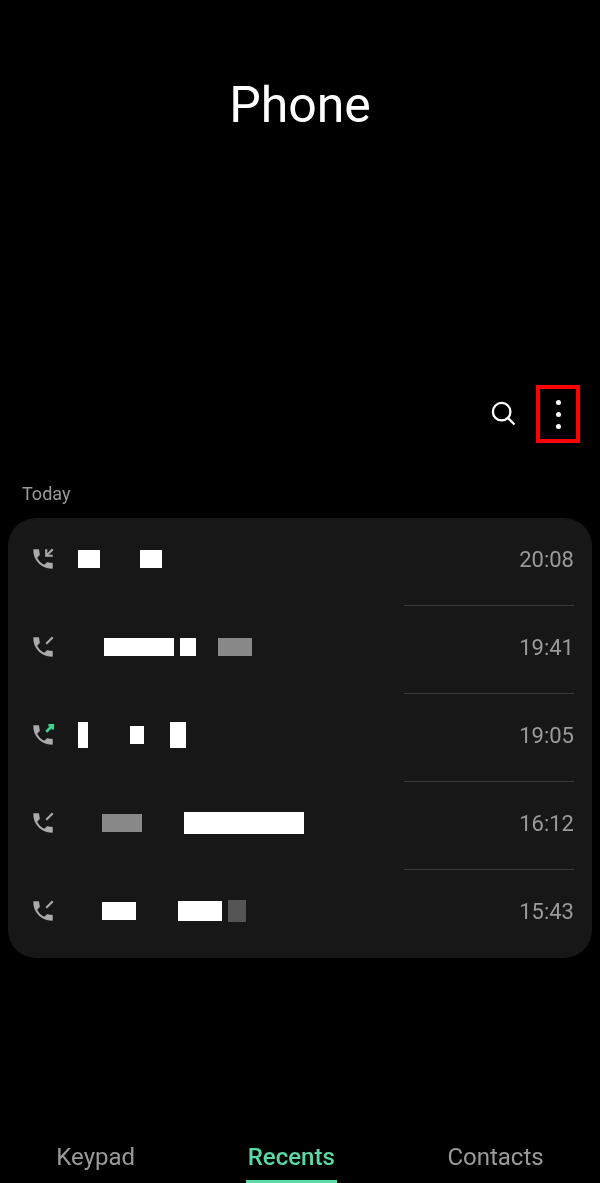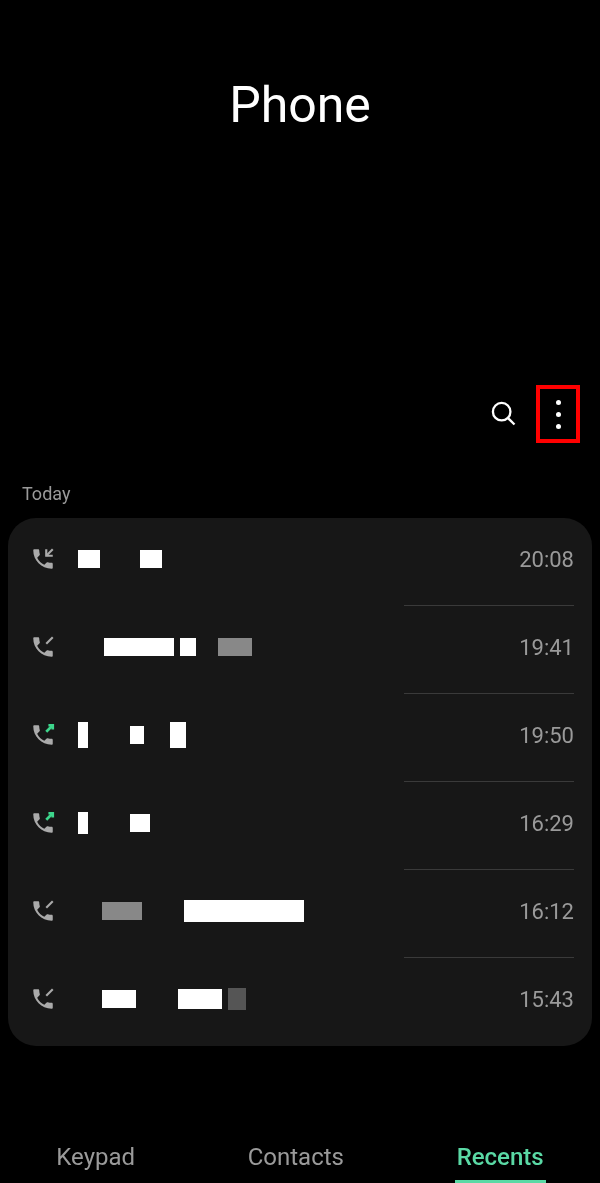--- a/index.html
+++ b/index.html
@@ -203,34 +203,21 @@
       <path d="M15 9 L21 3" stroke="#3dd68c" stroke-width="2.5"></path>
       <path d="M17 3 L21 3 L21 7" stroke="#3dd68c" stroke-width="2.5" fill="none"></path>
     </svg>
     <div class="call-contact">
       <span class="redact-block" style="width:10px;height:26px"></span>
       <span style="width:30px"></span>
       <span class="redact-block" style="width:14px"></span>
       <span style="width:14px"></span>
       <span class="redact-block" style="width:16px;height:26px"></span>
     </div>
-    <div class="call-time">19:50</div>
-  </div>
-  <div class="call-item">
-    <svg class="call-icon" viewBox="0 0 24 24" fill="#aaa">
-      <path d="M6.62 10.79c1.44 2.83 3.76 5.14 6.59 6.59l2.2-2.2c.27-.27.67-.36 1.02-.24 1.12.37 2.33.57 3.57.57.55 0 1 .45 1 1V20c0 .55-.45 1-1 1-9.39 0-17-7.61-17-17 0-.55.45-1 1-1h3.5c.55 0 1 .45 1 1 0 1.25.2 2.45.57 3.57.11.35.03.74-.25 1.02l-2.2 2.2z"></path>
-      <path d="M15 9 L21 3" stroke="#3dd68c" stroke-width="2.5"></path>
-      <path d="M17 3 L21 3 L21 7" stroke="#3dd68c" stroke-width="2.5" fill="none"></path>
-    </svg>
-    <div class="call-contact">
-      <span class="redact-block" style="width:10px;height:22px"></span>
-      <span style="width:30px"></span>
-      <span class="redact-block" style="width:20px"></span>
-    </div>
-    <div class="call-time">16:29</div>
+    <div class="call-time">19:05</div>
   </div>
   <div class="call-item">
     <svg class="call-icon" viewBox="0 0 24 24" fill="#aaa">
       <path d="M6.62 10.79c1.44 2.83 3.76 5.14 6.59 6.59l2.2-2.2c.27-.27.67-.36 1.02-.24 1.12.37 2.33.57 3.57.57.55 0 1 .45 1 1V20c0 .55-.45 1-1 1-9.39 0-17-7.61-17-17 0-.55.45-1 1-1h3.5c.55 0 1 .45 1 1 0 1.25.2 2.45.57 3.57.11.35.03.74-.25 1.02l-2.2 2.2z"></path>
       <path d="M21 3 L15 9" stroke="#aaa" stroke-width="2"></path>
     </svg>
     <div class="call-contact">
       <span style="width:18px"></span>
       <span class="redact-block redact-gray" style="width:40px"></span>
       <span style="width:30px"></span>
@@ -249,15 +236,15 @@
       <span style="width:30px"></span>
       <span class="redact-block" style="width:44px;height:20px"></span>
       <span class="redact-block redact-dark" style="width:18px;height:22px"></span>
     </div>
     <div class="call-time">15:43</div>
   </div>
 </div>
 
 <div class="bottom-nav">
   <div class="nav-item">Keypad</div>
+  <div class="nav-item active">Recents</div>
   <div class="nav-item">Contacts</div>
-  <div class="nav-item active">Recents</div>
 </div>
 
 </body></html>

